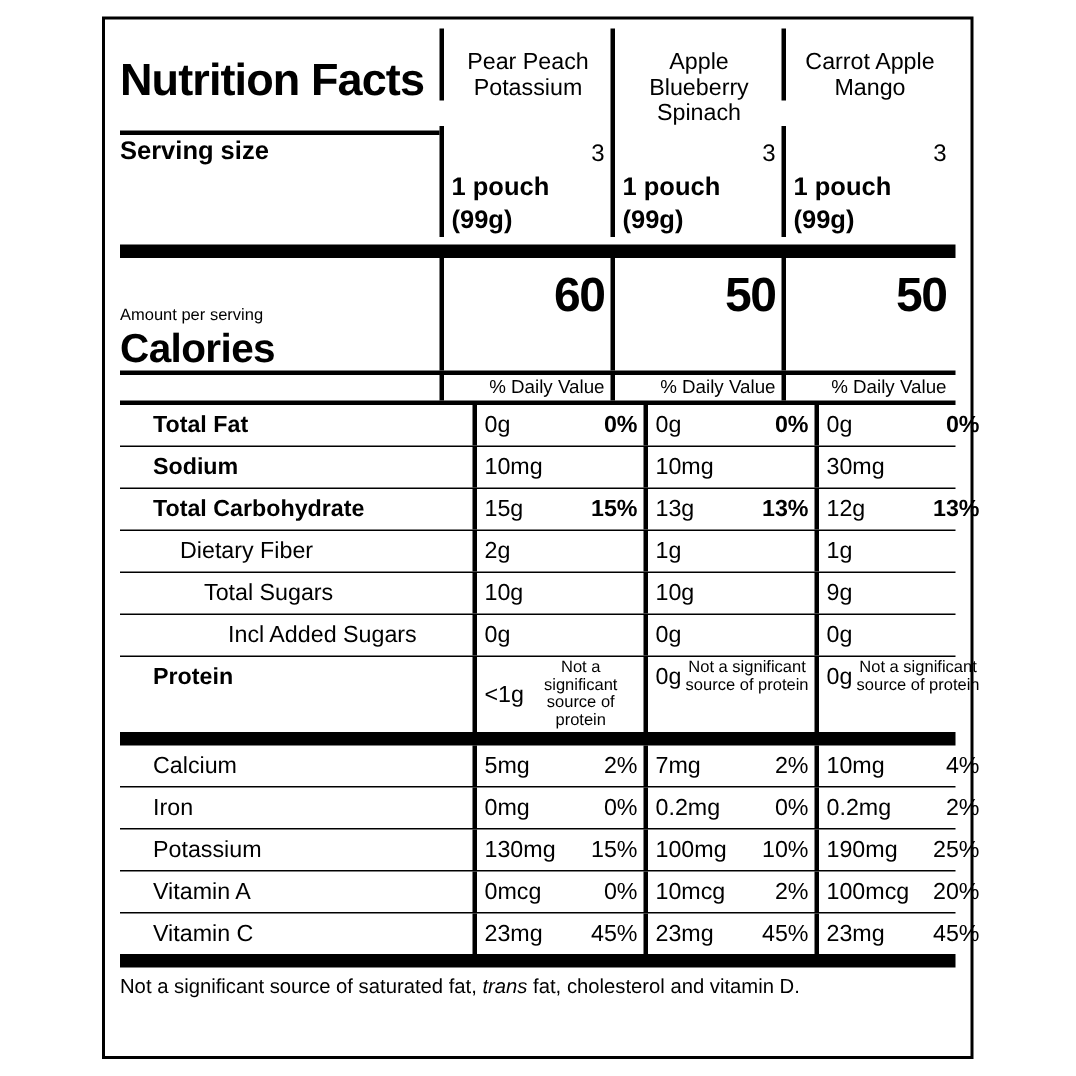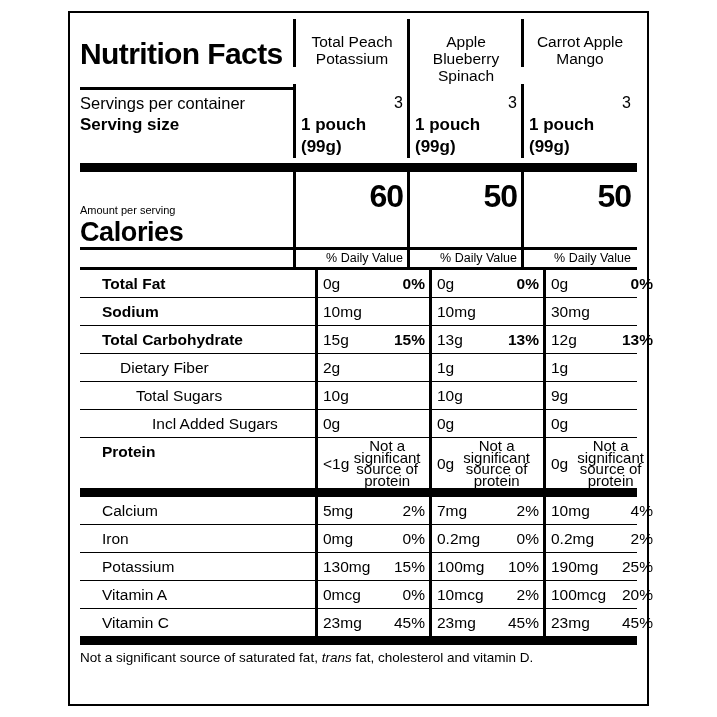--- a/index.html
+++ b/index.html
@@ -175,21 +175,21 @@
   .pcell {
     font-size: 15.5px;
     line-height: 19px;
     padding-top: 2px;
     padding-bottom: 2px;
     display: flex;
     justify-content: space-between;
     align-items: center;
   }
   .pnote {
-    font-size: 15px;
+    font-size: 11px;
     line-height: 11.5px;
     text-align: center;
     font-weight: normal;
   }
 
   
   .footnote {
     font-size: 13.5px;
     line-height: 17px;
     padding-top: 4px;
@@ -202,21 +202,21 @@
 <div class="page">
   <div class="panel">
     <div class="inner">
 
       <div class="row hdr">
         <div class="c-label">
           <div class="nf-title">Nutrition Facts</div>
         </div>
         <div class="c-val">
           <div class="flavor">
-            <span>Total Peach</span>
+            <span>Pear Peach</span>
             <span class="l2">Potassium</span>
           </div>
         </div>
         <div class="c-val">
           <div class="flavor">
             <span>Apple Blueberry</span>
             <span class="l2">Spinach</span>
           </div>
         </div>
         <div class="c-val">
@@ -231,21 +231,20 @@
         <div class="c-label">
           <div class="title-rule"></div>
         </div>
         <div class="c-val"></div>
         <div class="c-val"></div>
         <div class="c-val"></div>
       </div>
 
       <div class="row">
         <div class="c-label">
-          <div class="srv-label-1">Servings per container</div>
           <div class="srv-label-2">Serving size</div>
         </div>
         <div class="c-val">
           <div class="srv-v1">3</div>
           <div class="srv-v2">1 pouch (99g)</div>
         </div>
         <div class="c-val">
           <div class="srv-v1">3</div>
           <div class="srv-v2">1 pouch (99g)</div>
         </div>

